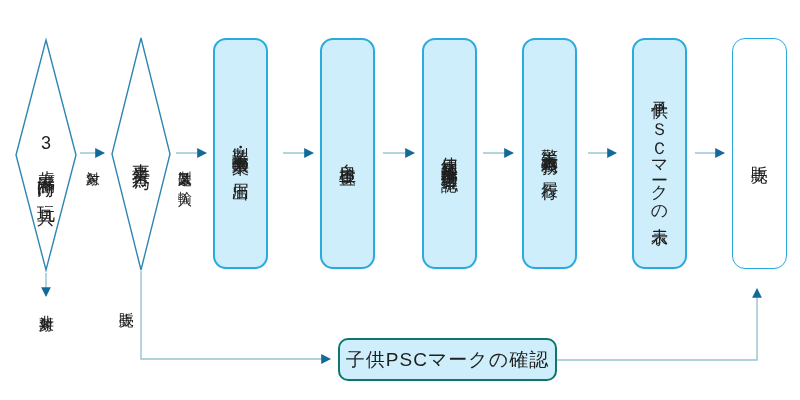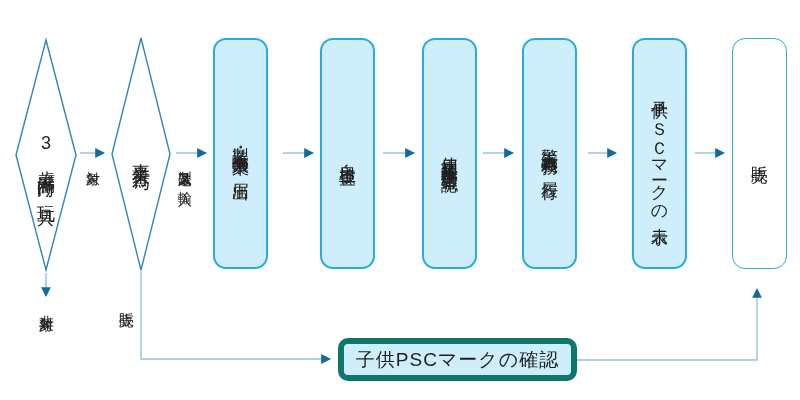--- a/index.html
+++ b/index.html
@@ -65,24 +65,24 @@
   .edge-label {
     position: absolute;
     font-size: 14px;
     letter-spacing: 1px;
     line-height: 1.1;
   }
   .bottom-box {
     position: absolute;
     left: 338px;
     top: 338px;
-    width: 239px;
+    width: 219px;
     height: 43px;
     background: #cdeefa;
-    border: 6px solid #0f766e;
+    border: 2px solid #0f766e;
     border-radius: 10px;
     box-sizing: border-box;
     display: flex;
     align-items: center;
     justify-content: center;
     font-size: 19px;
     letter-spacing: 1px;
   }
 </style>
 </head>

